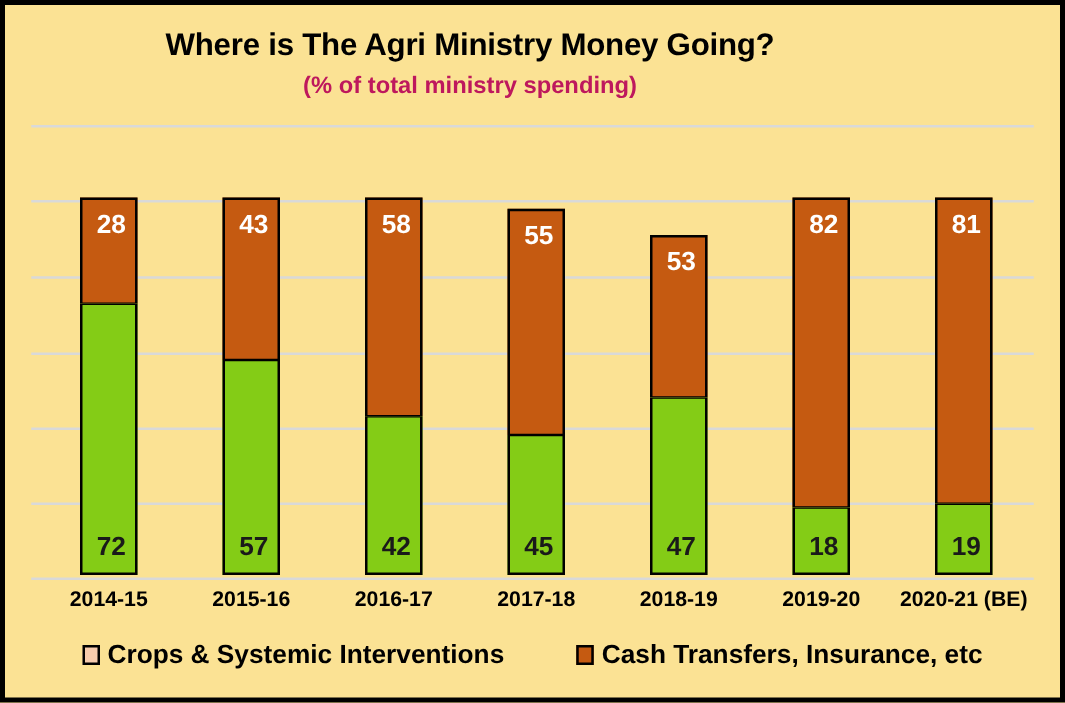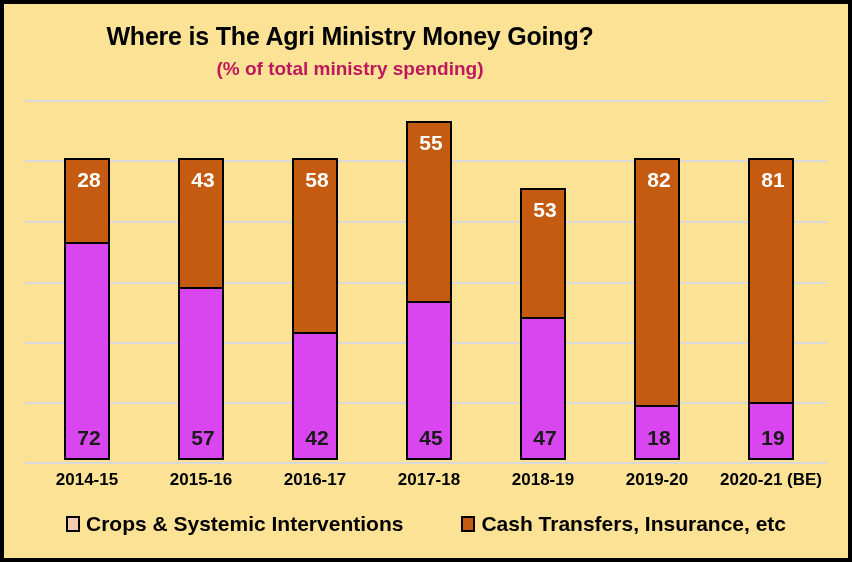--- a/index.html
+++ b/index.html
@@ -23,20 +23,21 @@
     overflow: hidden;
   }
 
   
   #title-block {
     position: absolute;
     left: 0;
     top: 16px;
     width: 692px;
     text-align: center;
+    padding-left: 26px;
   }
   #chart-title {
     font-size: 25px;
     font-weight: bold;
     color: #000000;
     letter-spacing: -0.2px;
     line-height: 32px;
     white-space: nowrap;
   }
   #chart-subtitle {
@@ -79,21 +80,21 @@
     position: relative;
     box-sizing: border-box;
     border: 2px solid #000000;
     width: 46px;
   }
   .seg-top {
     background: #C55A11;
     border-bottom-width: 1px;
   }
   .seg-bottom {
-    background: #d946ef;
+    background: #84cc16;
     border-top-width: 1px;
     text-decoration: underline;
   }
   .seg-label {
     position: absolute;
     left: 0;
     width: 46px;
     text-align: center;
     font-size: 21px;
     font-weight: bold;
@@ -208,21 +209,21 @@
         </div>
         <div class="bar-seg seg-bottom" style="height:126.84px;">
           <span class="seg-label">42</span>
         </div>
       </div>
 
       <div class="bar-group" style="left:381px;">
         <div class="bar-seg seg-top" style="height:181px;">
           <span class="seg-label">55</span>
         </div>
-        <div class="bar-seg seg-bottom" style="height:158px;">
+        <div class="bar-seg seg-bottom" style="height:112px;">
           <span class="seg-label">45</span>
         </div>
       </div>
 
       <div class="bar-group" style="left:495px;">
         <div class="bar-seg seg-top" style="height:130px;">
           <span class="seg-label">53</span>
         </div>
         <div class="bar-seg seg-bottom" style="height:141.94px;">
           <span class="seg-label">47</span>

